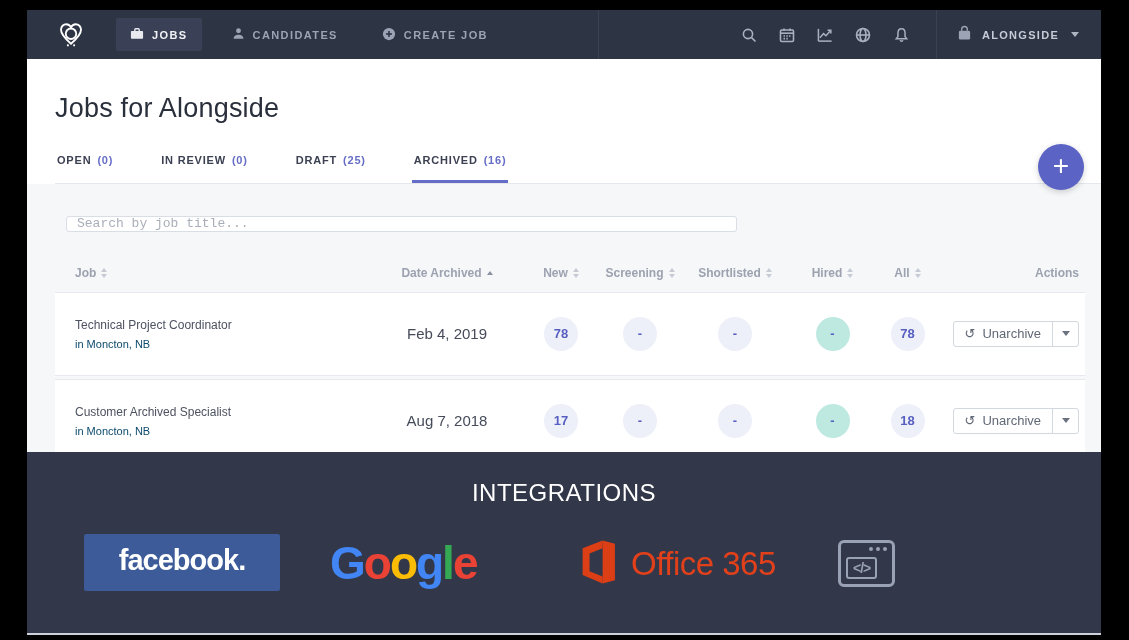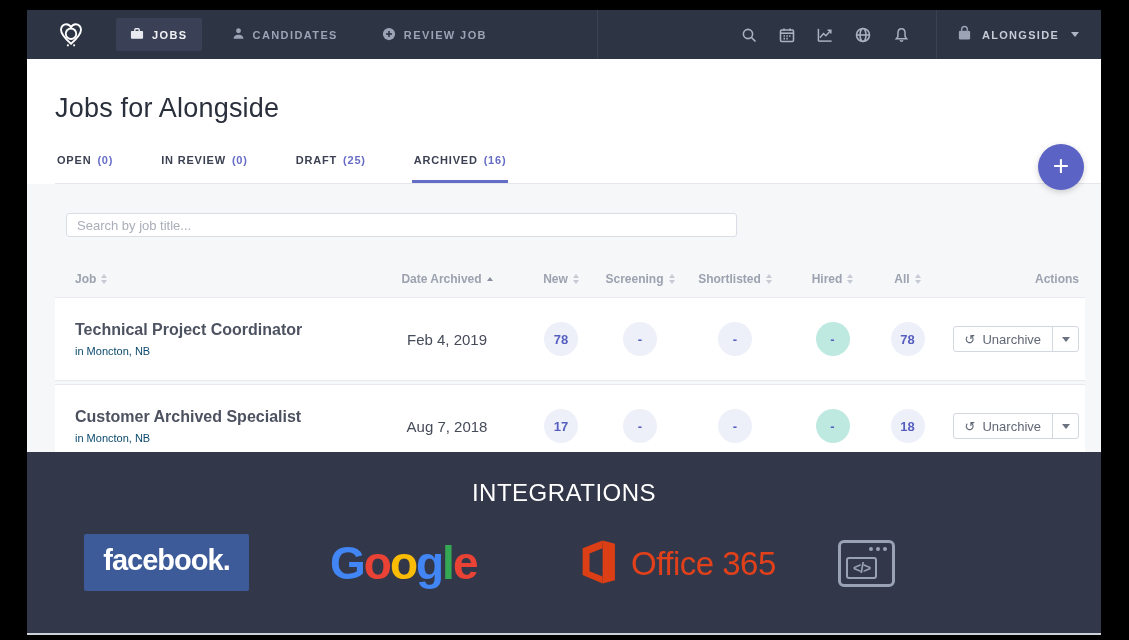--- a/index.html
+++ b/index.html
@@ -29,38 +29,38 @@
   .page-title { padding:34px 0 0 28px; font-size:27px; font-weight:500; color:#2a2f3c; letter-spacing:.2px; }
   .tabs { display:flex; gap:44px; margin:30px 0 0 28px; border-bottom:1px solid #e4e7ec; }
   .tab { display:flex; gap:6px; padding:0 2px 14px 2px; font-size:11px; font-weight:bold; letter-spacing:.8px;
       color:#3b4152; cursor:pointer; border-bottom:3px solid transparent; }
   .tab .count { color:#666dc6; }
   .tab.active { border-bottom-color:#666dc6; }
 
   
   .content { height:268px; overflow:hidden; position:relative; }
   .search-wrap { margin:29px 0 0 39px; }
-  .search-input { width:671px; height:24px; background:#fff; border:1px solid #d9dde4; border-radius:3px;
-      padding:0 10px; font-size:13px; color:#4a5160; font-family:Liberation Sans, sans-serif; }
+  .search-input { width:671px; height:16px; background:#fff; border:1px solid #d9dde4; border-radius:3px;
+      padding:0 10px; font-size:13px; color:#4a5160; font-family:Liberation Mono, monospace; }
   .search-input::placeholder { color:#a9aeb9; }
 
   .table { margin:23px 28px 0 28px; width:1030px; }
   .grid { display:grid; grid-template-columns:317px 150px 78px 80px 110px 85px 65px 145px; align-items:center; }
   .thead { height:37px; font-size:12px; font-weight:bold; color:#9ca2af; }
   .thead .cell { display:flex; align-items:center; justify-content:center; gap:5px; cursor:pointer; }
   .thead .cell.job { justify-content:flex-start; padding-left:20px; }
   .thead .cell.actions { justify-content:flex-end; padding-right:6px; cursor:default; }
   .sort { display:inline-flex; flex-direction:column; gap:2px; }
   .tri-up { width:0; height:0; border-left:3.5px solid transparent; border-right:3.5px solid transparent; border-bottom:4px solid #c5cad4; }
   .tri-down { width:0; height:0; border-left:3.5px solid transparent; border-right:3.5px solid transparent; border-top:4px solid #c5cad4; }
   .tri-up.dark { border-bottom-color:#8a90a0; }
 
   .trow { height:84px; background:#fff; border-top:1px solid #e7e9ee; border-bottom:1px solid #e7e9ee; margin-bottom:3px; }
   .job-cell { padding-left:20px; }
-  .job-title { font-size:16px; font-weight:bold; color:#4d5261; }
+  .job-title { font-size:12px; font-weight:normal; color:#4d5261; }
   .job-loc { font-size:11px; color:#0c4a6e; margin-top:6px; }
   .date-cell { text-align:center; font-size:15px; color:#454b59; }
   .badge-cell { display:flex; justify-content:center; }
   .badge { width:34px; height:34px; border-radius:50%; background:#eef0f9; color:#565fc0;
       font-size:13px; font-weight:bold; display:flex; align-items:center; justify-content:center; }
   .badge.mint { background:#bee9e0; }
   .action-cell { display:flex; justify-content:flex-end; padding-right:6px; }
   .split-btn { display:flex; border:1px solid #d3d7de; border-radius:3px; background:#fff; height:26px; cursor:pointer; }
   .split-main { display:flex; align-items:center; gap:7px; padding:0 11px; font-size:13px; color:#606876; }
   .undo-glyph { font-family:"DejaVu Sans", sans-serif; font-size:13px; color:#606876; }
@@ -69,21 +69,21 @@
 
   
   .fab { position:absolute; left:1011px; top:134px; width:46px; height:46px; border-radius:50%;
       background:#5b63c5; color:#fff; font-size:28px; font-weight:300; display:flex; align-items:center;
       justify-content:center; box-shadow:0 2px 6px rgba(0,0,0,.18); cursor:pointer; z-index:5; line-height:1; padding-bottom:3px; }
 
   
   .integrations { position:relative; height:183px; background:#323849; border-bottom:2px solid #ccd1da; }
   .integrations-title { text-align:center; padding-top:27px; color:#fff; font-size:24px; letter-spacing:.5px; }
   .logo-group { position:absolute; display:flex; align-items:center; }
-  .fb-box { left:57px; top:82px; width:165px; height:57px; background:#3d5b99; border-radius:2px;
+  .fb-box { left:57px; top:82px; width:196px; height:57px; background:#3d5b99; border-radius:2px;
       display:flex; align-items:center; justify-content:center; }
   .fb-text { color:#fff; font-size:29px; font-weight:bold; letter-spacing:-1px; padding-bottom:4px; }
   .google-box { left:303px; top:84px; }
   .google-word { font-size:46px; font-weight:700; letter-spacing:-2px; }
   .gl0,.gl3 { color:#4285F4; } .gl1,.gl5 { color:#EA4335; } .gl2 { color:#FBBC05; } .gl4 { color:#34A853; }
   .office-box { left:551px; top:86px; gap:13px; }
   .office-text { color:#e2401b; font-size:33px; letter-spacing:-.5px; }
   .embed-box { left:811px; top:88px; gap:20px; }
   .embed-icon { width:57px; height:47px; border:3px solid #99a1b5; border-radius:6px; position:relative; }
   .embed-dots { position:absolute; top:4px; right:5px; display:flex; gap:3px; }
@@ -126,21 +126,21 @@
         <span>CANDIDATES</span>
       </div>
       <div class="nav-item">
         <span>
           <svg width="14" height="14" viewBox="0 0 16 16">
             <circle cx="8" cy="8" r="7" fill="#9ba3b4"></circle>
             <line x1="8" y1="4.6" x2="8" y2="11.4" stroke="#2d3444" stroke-width="1.8"></line>
             <line x1="4.6" y1="8" x2="11.4" y2="8" stroke="#2d3444" stroke-width="1.8"></line>
           </svg>
         </span>
-        <span>REVIEW JOB</span>
+        <span>CREATE JOB</span>
       </div>
     </div>
     <div class="nav-divider first"></div>
     <div class="nav-spacer"></div>
     <div class="icons-group">
       <div class="icon-btn">
         <svg width="16" height="16" viewBox="0 0 16 16">
             <circle cx="7" cy="7" r="4.6"></circle>
             <line x1="10.6" y1="10.6" x2="14.5" y2="14.5"></line>
           </svg>

